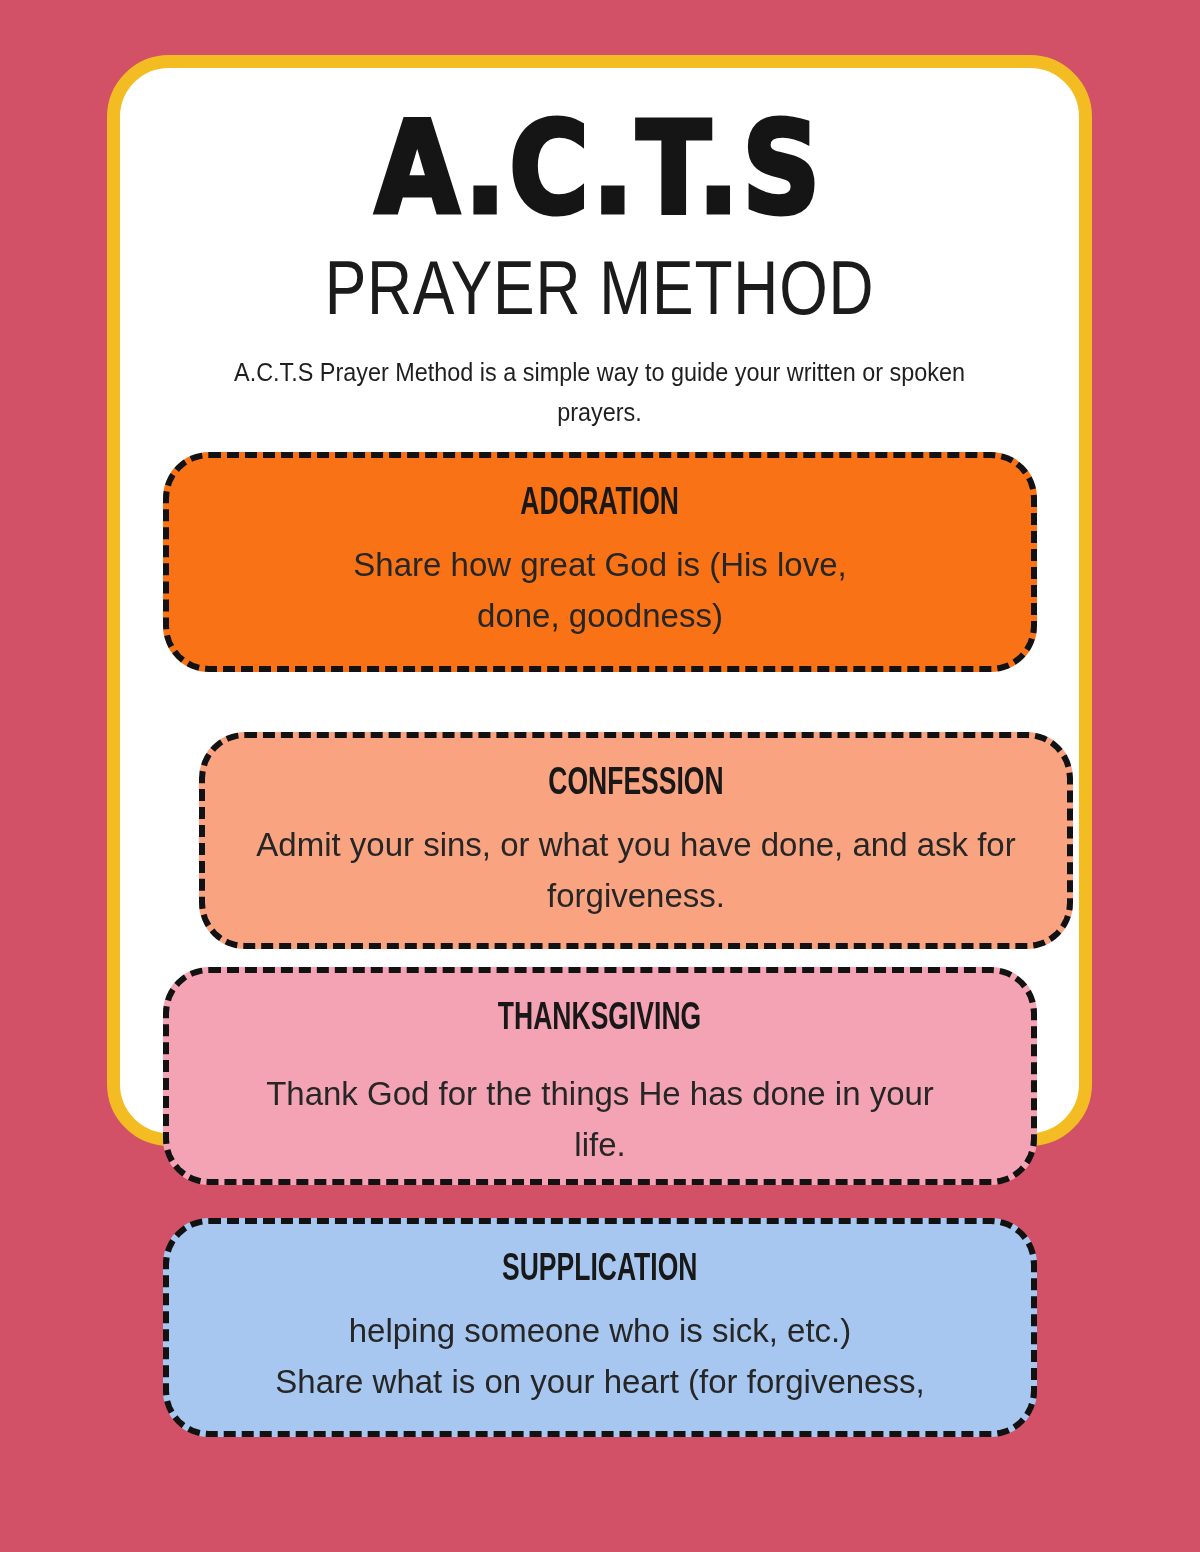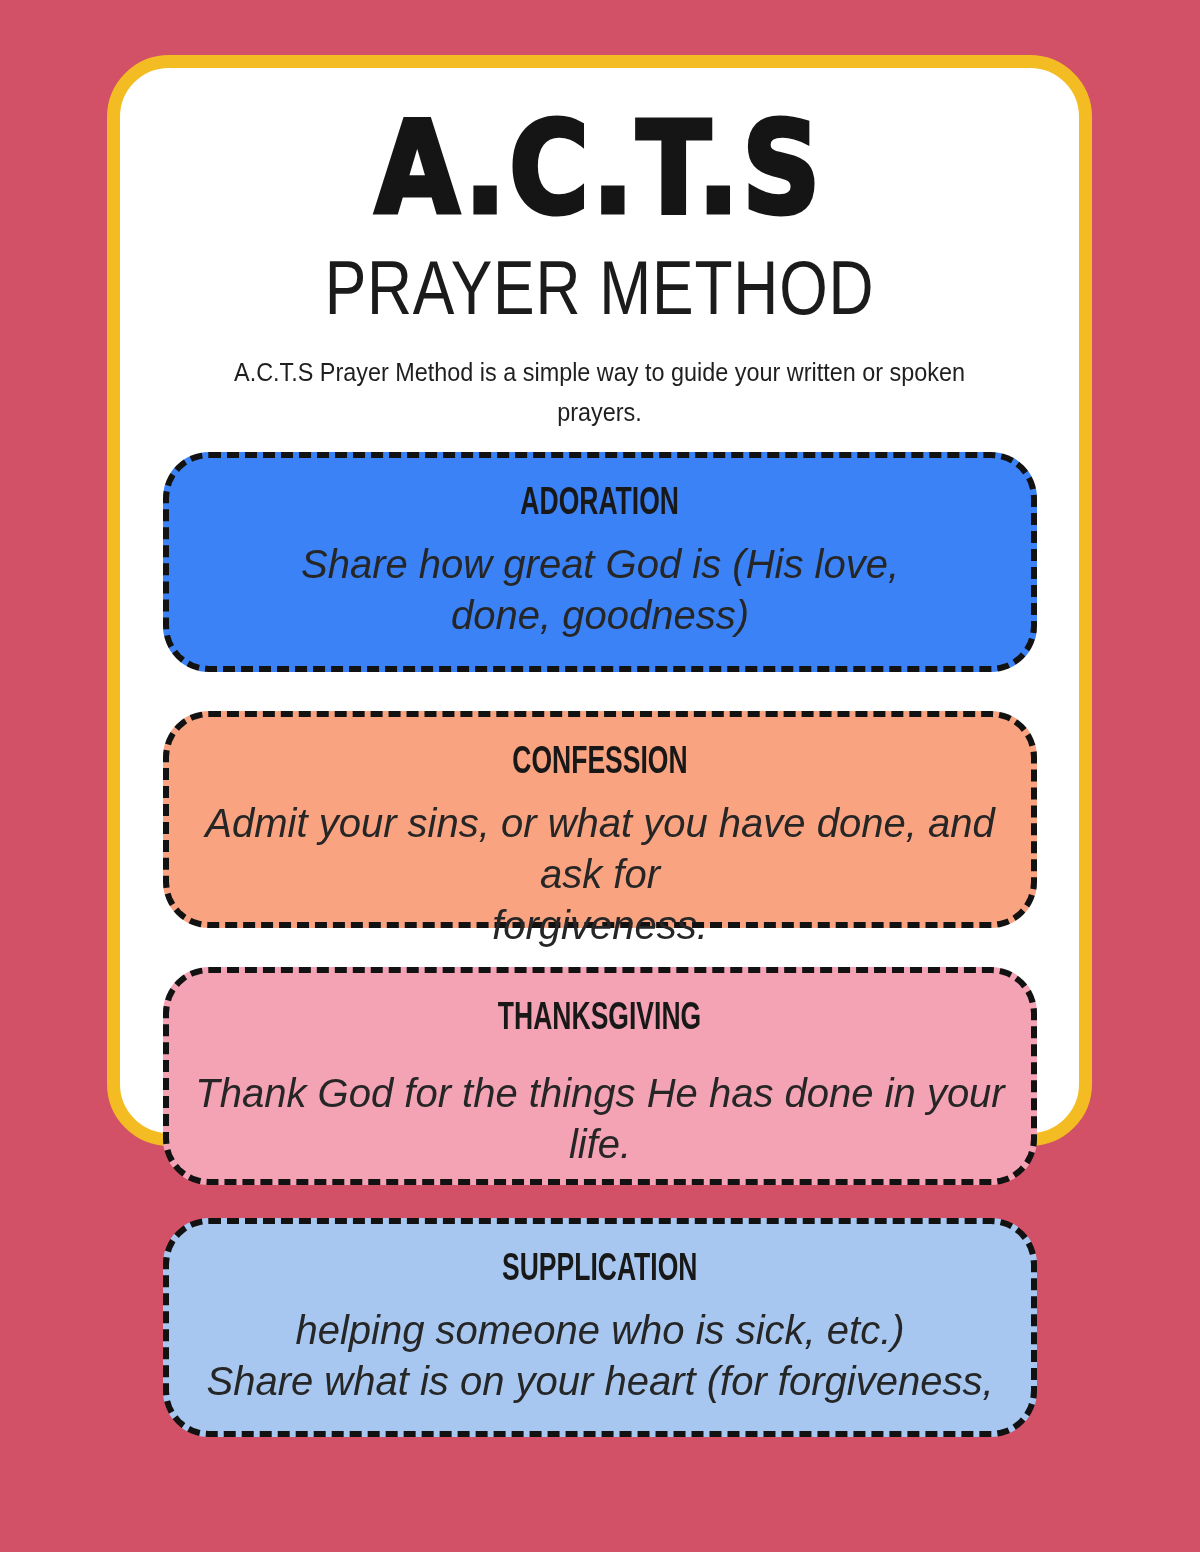--- a/index.html
+++ b/index.html
@@ -52,37 +52,36 @@
   .prayer-box {
     position: absolute;
     left: 43px;
     width: 874px;
     border: 6px dashed #121212;
     border-radius: 46px;
     text-align: center;
     padding: 22px 12px 0 12px;
   }
   .box-adoration     { top: 384px;  height: 220px; }
-  .box-confession    { top: 643px;  height: 217px; }
+  .box-confession    { top: 664px;  height: 217px; margin-left: 36px; }
   .box-thanksgiving  { top: 899px;  height: 218px; }
   .box-supplication  { top: 1150px; height: 219px; }
   .box-label {
     display: inline-block;
     font-size: 39px;
     font-weight: 700;
     color: #181818;
     line-height: 1.1;
     transform: scaleX(0.68);
   }
   .box-body {
     margin-top: 16px;
-    font-size: 40px;
+    font-size: 33px;
     line-height: 51px;
     color: #262626;
-    font-style: italic;
   }
   .box-thanksgiving .box-body { margin-top: 30px; }
   .stray-text {
     top: 905px;
     font-size: 26px;
     color: #14532d;
     text-align: center;
   }
 </style>
 </head>
@@ -92,21 +91,21 @@
 
   <div class="center-abs poster-title">A.C.T.S</div>
 
   <div class="center-abs poster-subtitle">PRAYER METHOD</div>
 
   <div class="center-abs poster-description">
     <div>A.C.T.S Prayer Method is a simple way to guide your written or spoken</div>
     <div>prayers.</div>
   </div>
 
-  <div class="prayer-box box-adoration" style="background-color: #3b82f6;">
+  <div class="prayer-box box-adoration" style="background-color: #f97316;">
     <div class="box-label">ADORATION</div>
     <div class="box-body">
       <div>Share how great God is (His love,</div>
       <div>done, goodness)</div>
     </div>
   </div>
 
   <div class="prayer-box box-confession" style="background-color: rgb(249, 163, 129);">
     <div class="box-label">CONFESSION</div>
     <div class="box-body">

